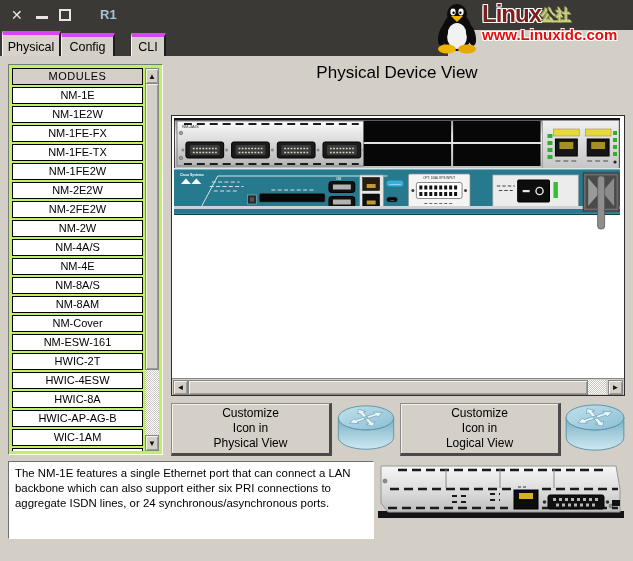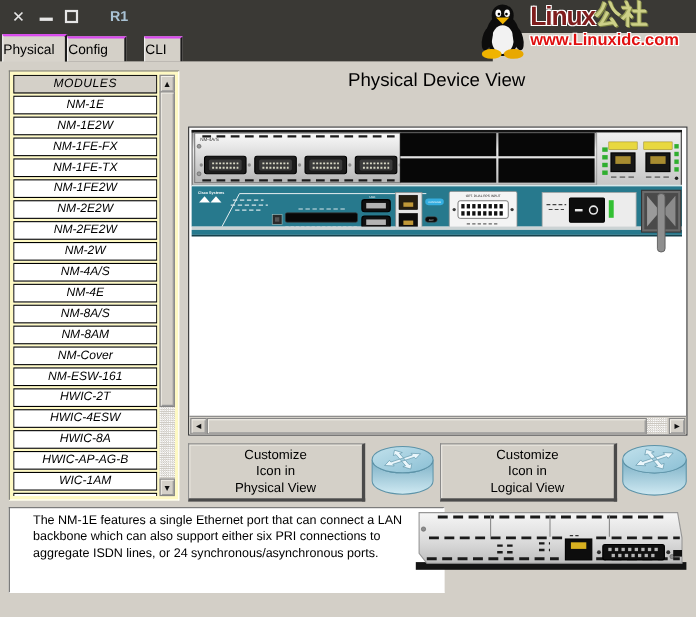--- a/index.html
+++ b/index.html
@@ -10,37 +10,37 @@
   .winbtn{position:absolute;top:7px;color:#e6e6e6;font-weight:bold;font-size:14px;line-height:16px;cursor:default;}
   #btn-close{left:11px;}
   #btn-min{left:36px;width:12px;height:9px;border-bottom:3px solid #e6e6e6;}
   #btn-max{left:59px;width:8px;height:8px;border:2px solid #e6e6e6;top:9px;}
   #win-title{position:absolute;left:88px;top:7px;color:#a9c2d4;font-weight:bold;font-size:13px;padding-left:12px;}
   
   #watermark{position:absolute;right:3px;top:2px;width:196px;height:52px;display:flex;align-items:flex-start;pointer-events:none;z-index:50;}
   #wm-text{margin-left:2px;line-height:1;}
   #wm-brand{font-size:24px;font-weight:bold;color:#7f1d1d;letter-spacing:-1px;
      text-shadow:-1px -1px 0 #fff,1px -1px 0 #fff,-1px 1px 0 #fff,1px 1px 0 #fff;}
-  #wm-cjk{font-size:24px;font-weight:bold;color:#cdd088;letter-spacing:0;vertical-align:2px;
-     text-shadow:-1px -1px 0 #9aa05a,1px 1px 0 #7a8040;}
+  #wm-cjk{font-size:15px;font-weight:bold;color:#cdd088;letter-spacing:0;vertical-align:2px;
+     text-shadow:-1px -1px 0 #9aa05a,1px 1px 0 #7a8040;text-decoration:underline;}
   #wm-url{font-size:15px;font-weight:bold;color:#e01010;margin-top:1px;
      text-shadow:-1px -1px 0 #fff,1px -1px 0 #fff,-1px 1px 0 #fff,1px 1px 0 #fff;}
   
   #tabrow{position:absolute;left:0;top:30px;width:633px;height:26px;background:#d3cfc7;}
   #tabrow-dark{position:absolute;left:0;top:0;width:448px;height:26px;background:#3a3935;}
-  .tab{position:absolute;background:#d4d0c8;border-left:1px solid #f4f4f4;border-top:2px solid #d946ef;
-       border-right:2px solid #1d1d1d;font-size:12.5px;color:#000;cursor:default;}
+  .tab{position:absolute;background:#d4d0c8;border-left:1px solid #f4f4f4;border-top:4px solid #d946ef;
+       border-right:2px solid #1d1d1d;text-align:center;font-size:12.5px;color:#000;cursor:default;}
   .tab.active{left:2px;top:1px;width:56px;height:25px;line-height:24px;background:#d7d3cb;}
   #tab-config{left:61px;top:3px;width:51px;height:21px;line-height:21px;}
   #tab-cli{left:115px;top:3px;width:32px;height:21px;line-height:21px;margin-left:16px;}
   
   #main{position:absolute;left:0;top:56px;width:633px;height:505px;background:#d3cfc7;}
   
-  #modules-box{position:absolute;left:8px;top:8px;width:153px;height:389px;background:#fef9c3;
-      border-top:1px solid #7a7a7a;border-left:1px solid #7a7a7a;border-bottom:1px solid #fff;border-right:1px solid #fff;font-style:italic;}
+  #modules-box{position:absolute;left:8px;top:8px;width:153px;height:389px;background:#bef264;
+      border-top:1px solid #7a7a7a;border-left:1px solid #7a7a7a;border-bottom:1px solid #fff;border-right:1px solid #fff;}
   #modules-inner{position:absolute;left:3px;top:3px;right:19px;bottom:3px;overflow:hidden;}
   .mod-item{height:15px;margin-bottom:2px;border:1px solid #000;background:#fff;
       text-align:center;font-size:11px;line-height:15px;color:#000;cursor:default;}
   .mod-header{background:#d4d0c8;letter-spacing:0.5px;}
   .mod-partial{height:4px;margin-bottom:0;}
   
   .sb-btn{position:absolute;background:#d4d0c8;border:1px solid #868686;
       box-shadow:inset 1px 1px 0 #f4f1ea, inset -1px -1px 0 #9a9a9a;
       display:flex;align-items:center;justify-content:center;font-size:8px;color:#111;cursor:default;}
   .sb-thumb{position:absolute;background:#d4d0c8;border:1px solid #868686;
@@ -69,21 +69,21 @@
       box-shadow:inset 1px 1px 0 #f4f1ea;display:flex;align-items:center;justify-content:center;text-align:center;
       font-size:12px;line-height:1.25;white-space:pre-line;color:#000;cursor:default;}
   #cust-physical{left:171px;top:347px;width:157px;height:49px;}
   #cust-logical{left:400px;top:347px;width:157px;height:49px;}
   .router-icon{position:absolute;}
   #router-icon-1{left:335px;top:348px;}
   #router-icon-2{left:562px;top:347px;}
   
   #desc-box{position:absolute;left:8px;top:405px;width:352px;height:68px;background:#fff;
       border-top:1px solid #6e6e6e;border-left:1px solid #6e6e6e;border-bottom:1px solid #fff;border-right:1px solid #fff;
-      padding:4px 21px;font-size:11.4px;line-height:1.3;color:#000;overflow:hidden;}
+      padding:4px 6px;font-size:11.4px;line-height:1.3;color:#000;overflow:hidden;}
   #module-preview{position:absolute;left:368px;top:403px;}
 </style>
 </head>
 <body>
 
 <div id="app">
 
   <div id="titlebar">
     <div class="winbtn" id="btn-close">✕</div>
     <div class="winbtn" id="btn-min"></div>

